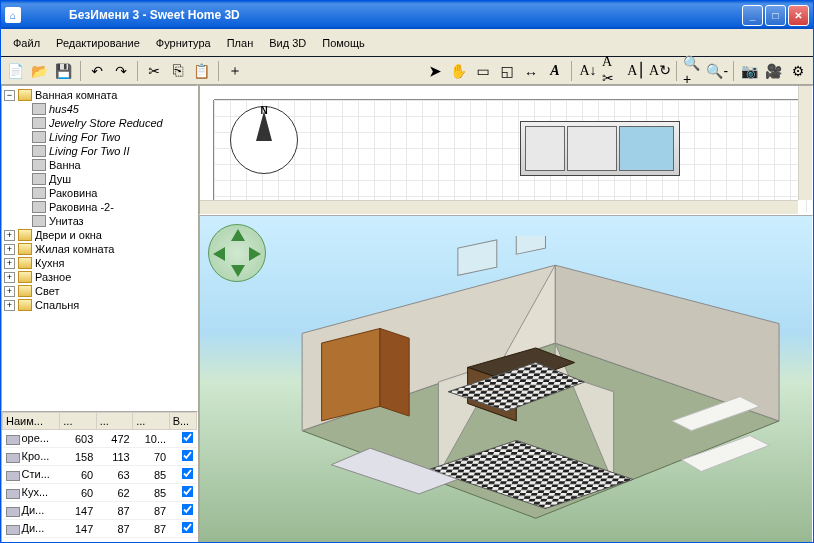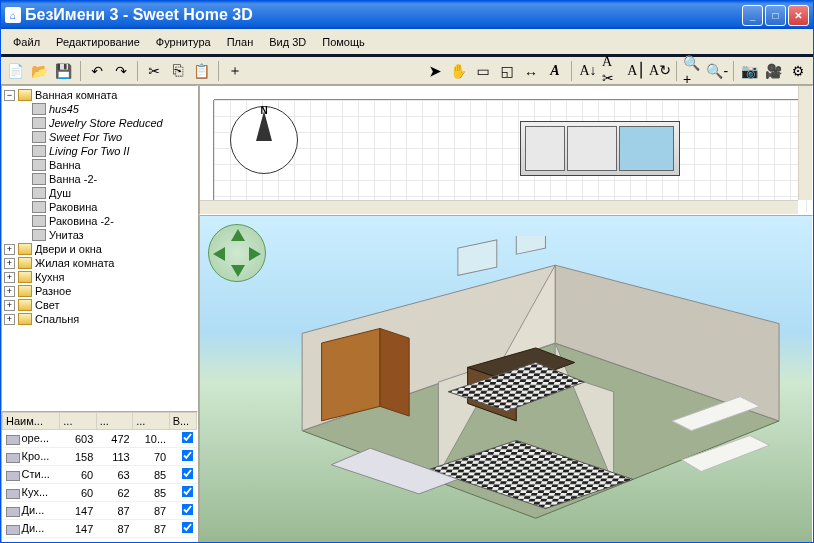--- a/index.html
+++ b/index.html
@@ -1,28 +1,28 @@
 <!DOCTYPE html>
 <html><head>
 <meta charset="utf-8">
 <style>
 * { box-sizing: border-box; margin: 0; padding: 0; font-family: Tahoma, Arial, sans-serif; font-size: 11px; }
 body { width: 814px; height: 543px; background: #ece9d8; overflow: hidden; border: 1px solid #0054e3; }
 
 
 .titlebar { height: 28px; background: linear-gradient(to bottom, #0a5fd9 0%, #4a8fe9 10%, #0a5fd9 90%, #0048c0 100%); display: flex; align-items: center; padding: 0 4px; color: white; }
 .titlebar .app-icon { width: 16px; height: 16px; background: #fff; border-radius: 2px; margin-right: 4px; display: flex; align-items: center; justify-content: center; font-size: 10px; color: #0a5fd9; }
-.titlebar .title { flex: 1; font-weight: bold; font-size: 16px; }
+.titlebar .title { flex: 1; font-weight: bold; font-size: 12px; margin-left: 44px; }
 .winbtn { width: 21px; height: 21px; margin-left: 2px; border: 1px solid #fff; border-radius: 3px; display: flex; align-items: center; justify-content: center; font-size: 10px; font-weight: bold; color: #fff; cursor: pointer; }
 .winbtn.min { background: linear-gradient(#6a9ee8, #2a6ed0); }
 .winbtn.max { background: linear-gradient(#6a9ee8, #2a6ed0); }
 .winbtn.close { background: linear-gradient(#f08080, #d04040); }
 
 
-.menubar { height: 28px; background: #ece9d8; display: flex; align-items: center; padding: 12px 4px; border-bottom: 3px solid #0f172a; }
+.menubar { height: 28px; background: #ece9d8; display: flex; align-items: center; padding: 12px 4px; border-bottom: 1px solid #0f172a; }
 .menubar .menu-item { padding: 3px 8px; cursor: pointer; }
 
 
 .toolbar { height: 28px; background: #ece9d8; display: flex; align-items: center; padding: 2px 4px; border-bottom: 1px solid #aca899; gap: 2px; }
 .toolbar .tbtn { width: 22px; height: 22px; display: flex; align-items: center; justify-content: center; border: 1px solid transparent; border-radius: 2px; cursor: pointer; font-size: 14px; }
 .toolbar .sep { width: 1px; height: 20px; background: #aca899; margin: 0 3px; }
 .toolbar .spacer { flex: 1; }
 
 
 .main { display: flex; height: 464px; }
@@ -142,33 +142,29 @@
       <div class="tree-node child">
           <span class="item-icon"></span>
           <span class="label">hus45</span>
         </div>
       <div class="tree-node child">
           <span class="item-icon"></span>
           <span class="label">Jewelry Store Reduced</span>
         </div>
       <div class="tree-node child">
           <span class="item-icon"></span>
-          <span class="label">Sweet For Two</span>
+          <span class="label">Living For Two</span>
         </div>
       <div class="tree-node child">
           <span class="item-icon"></span>
           <span class="label">Living For Two II</span>
         </div>
       <div class="tree-node child2">
           <span class="item-icon"></span>
           <span class="label">Ванна</span>
-        </div>
-      <div class="tree-node child2">
-          <span class="item-icon"></span>
-          <span class="label">Ванна -2-</span>
         </div>
       <div class="tree-node child2">
           <span class="item-icon"></span>
           <span class="label">Душ</span>
         </div>
       <div class="tree-node child2">
           <span class="item-icon"></span>
           <span class="label">Раковина</span>
         </div>
       <div class="tree-node child2">

